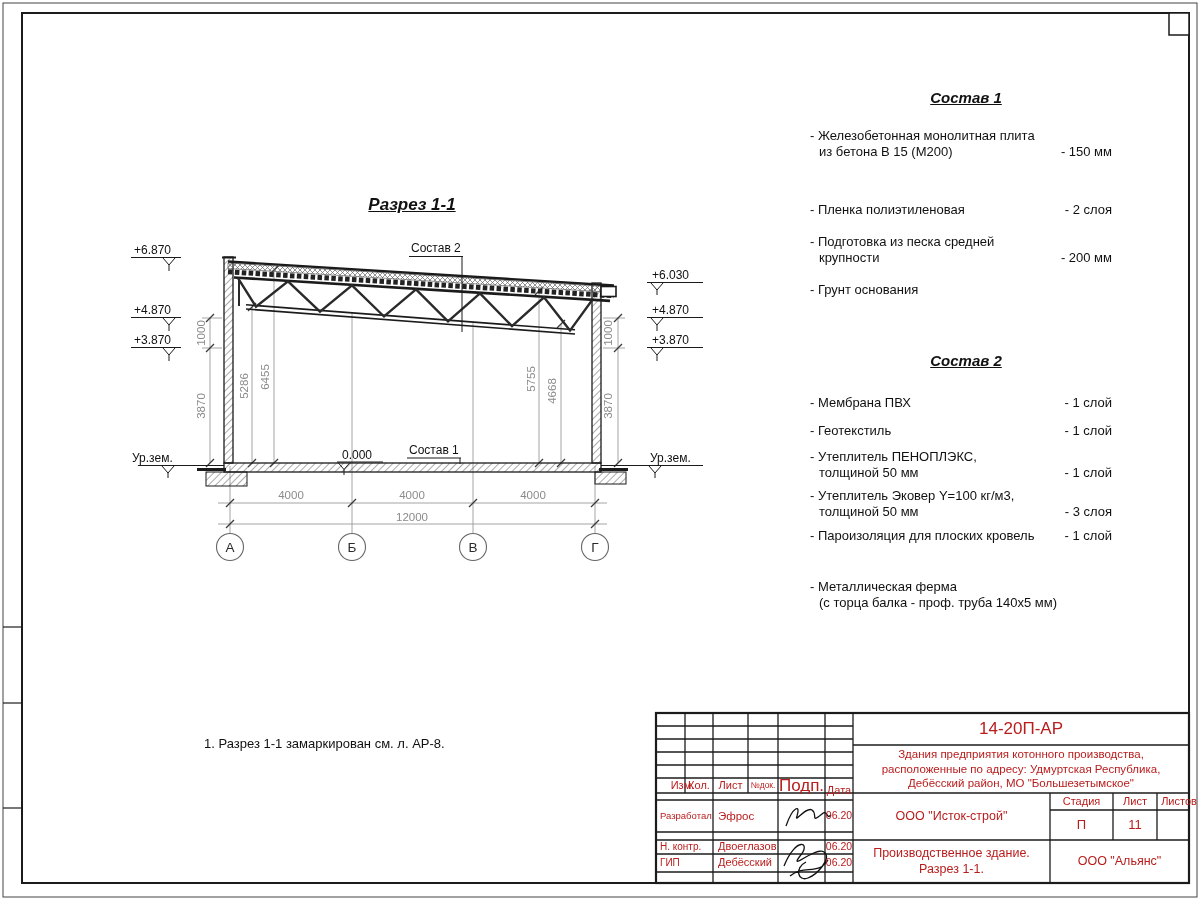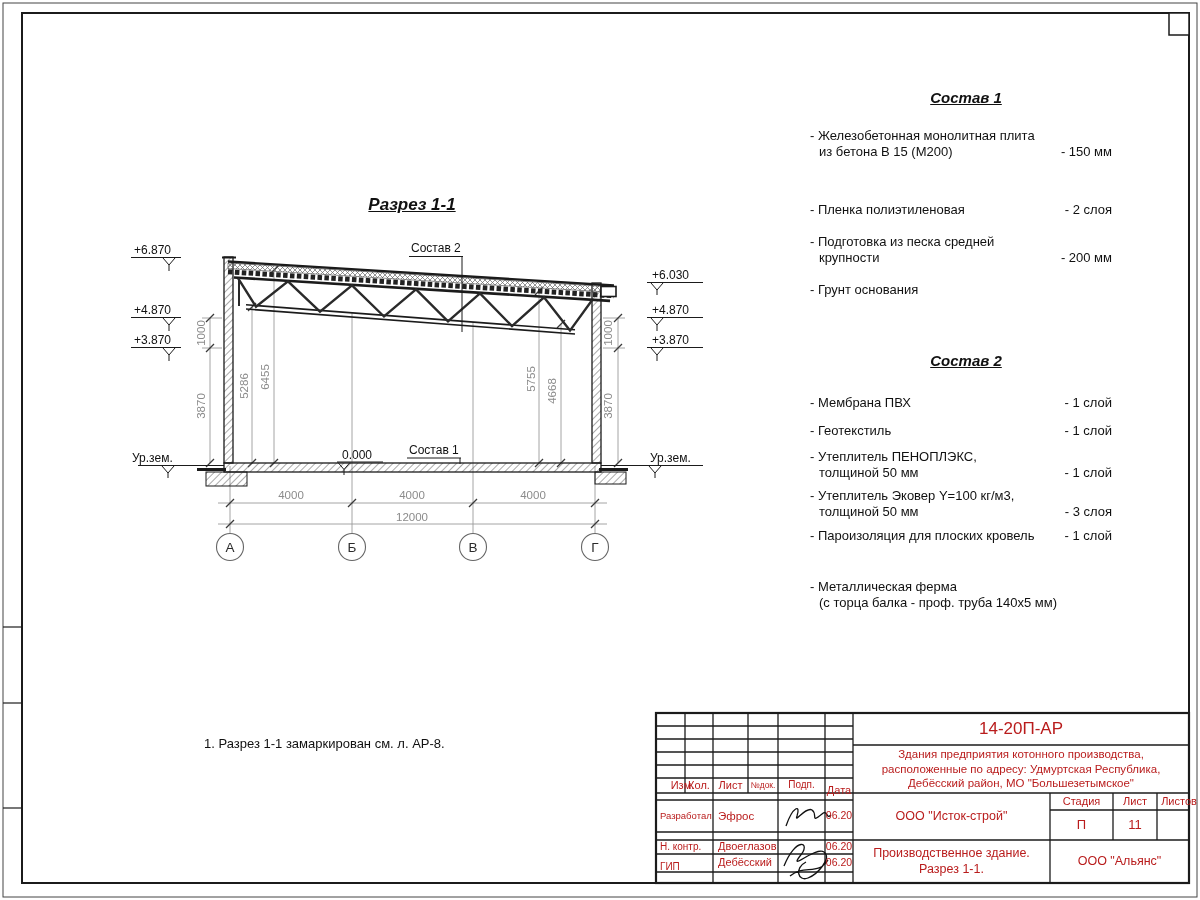--- a/index.html
+++ b/index.html
@@ -306,26 +306,26 @@
   <div class="tb col" style="left:853px;top:840px;width:197px;height:43px;font-size:12.5px;">
     <div class="nw">Производственное здание.</div>
     <div class="nw">Разрез 1-1.</div>
   </div>
   <div class="tb" style="left:1050px;top:840px;width:139px;height:43px;font-size:12.5px;">ООО "Альянс"</div>
 
   <div class="tb" style="left:656px;top:778px;width:53px;height:15px;font-size:11px;">Изм.</div>
   <div class="tb" style="left:685px;top:778px;width:28px;height:15px;font-size:11px;">Кол.</div>
   <div class="tb" style="left:713px;top:778px;width:35px;height:15px;font-size:11px;">Лист</div>
   <div class="tb" style="left:748px;top:778px;width:30px;height:15px;font-size:8.5px;">№док.</div>
-  <div class="tb" style="left:778px;top:778px;width:47px;height:15px;font-size:10px;">Подп.</div>
+  <div class="tb" style="left:778px;top:778px;width:47px;height:15px;font-size:17px;">Подп.</div>
   <div class="tb" style="left:825px;top:778px;width:28px;height:25px;font-size:11px;">Дата</div>
 
   <div class="tb tl" style="left:657px;top:800px;width:55px;height:32px;font-size:9.5px;">Разработал</div>
   <div class="tb tl" style="left:715px;top:800px;width:62px;height:32px;font-size:11.5px;">Эфрос</div>
   <div class="tb" style="left:825px;top:800px;width:28px;height:32px;font-size:10.5px;">06.20</div>
   <div class="tb tl" style="left:657px;top:840px;width:55px;height:14px;font-size:10px;">Н. контр.</div>
   <div class="tb tl" style="left:715px;top:840px;width:63px;height:14px;font-size:11px;">Двоеглазов</div>
   <div class="tb" style="left:825px;top:840px;width:28px;height:14px;font-size:10.5px;">06.20</div>
-  <div class="tb tl" style="left:657px;top:854px;width:55px;height:26px;font-size:10px;">ГИП</div>
+  <div class="tb tl" style="left:657px;top:854px;width:55px;height:18px;font-size:10px;">ГИП</div>
   <div class="tb tl" style="left:715px;top:854px;width:63px;height:18px;font-size:11px;">Дебёсский</div>
   <div class="tb" style="left:825px;top:854px;width:28px;height:18px;font-size:10.5px;">06.20</div>
 
 </div>
 
 </body></html>

